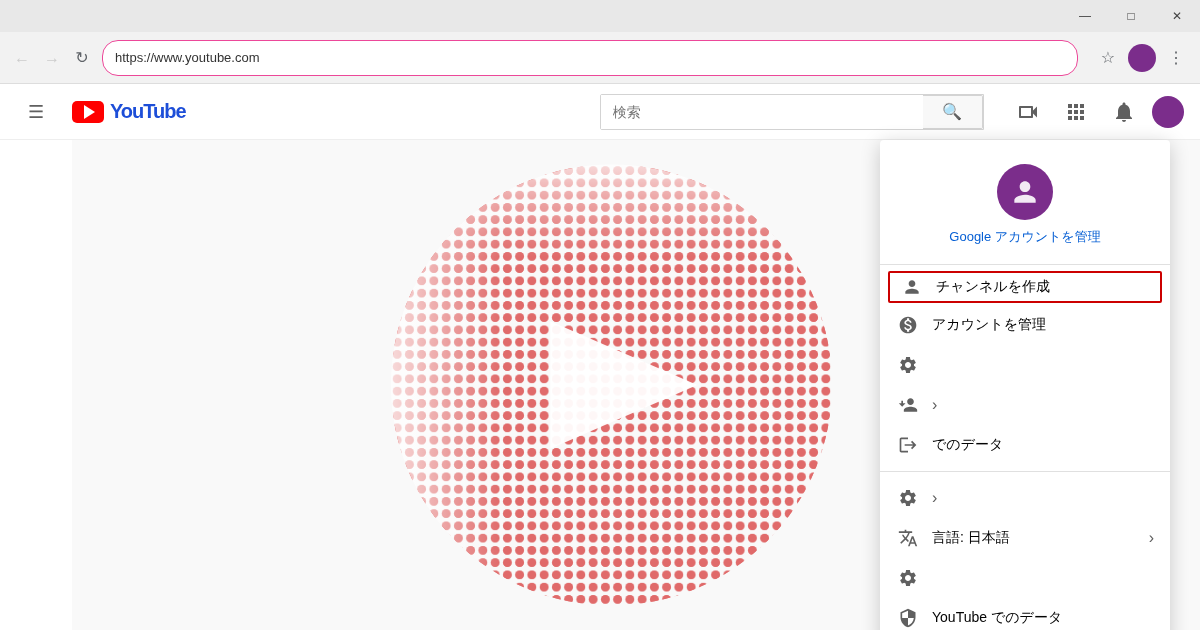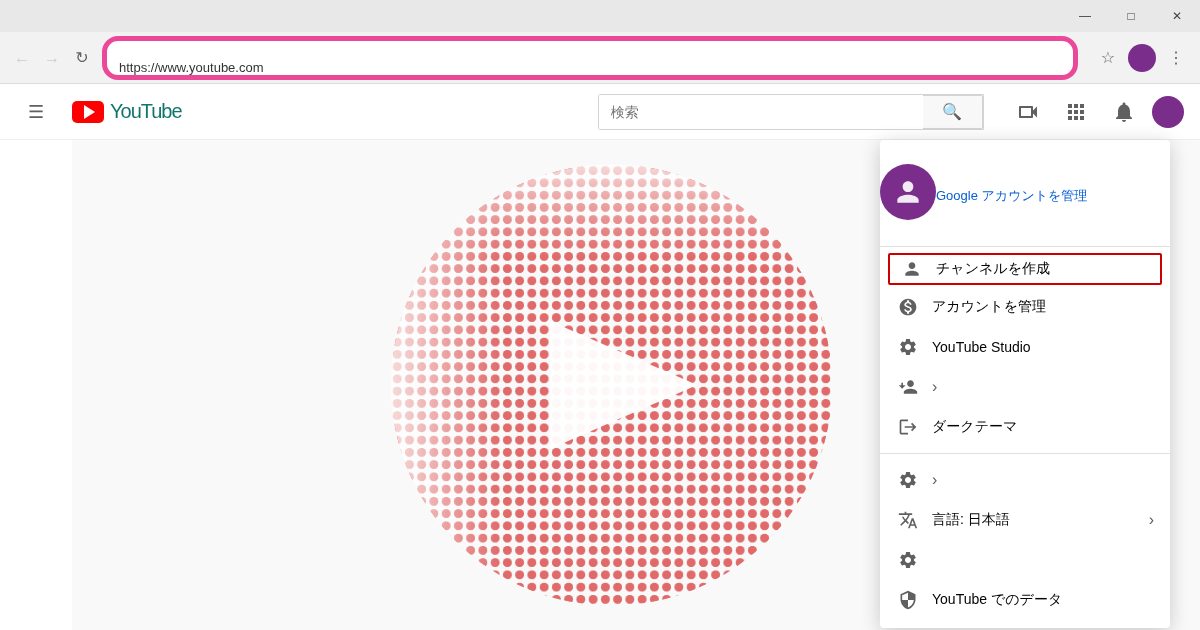--- a/index.html
+++ b/index.html
@@ -52,26 +52,26 @@
       background: transparent;
       cursor: pointer;
       display: flex; align-items: center; justify-content: center;
       color: #5f6368;
       font-size: 16px;
     }
     .nav-btn.disabled { color: #ccc; cursor: default; }
 
     .address-bar {
       flex: 1;
-      height: 44px;
+      height: 36px;
       background: #fff;
-      border: 5px solid #ec4899;
+      border: 1px solid #ec4899;
       border-radius: 16px;
       display: flex;
-      align-items: flex-end;
+      align-items: center;
       padding: 0 12px;
       gap: 8px;
     }
     .address-input {
       border: none;
       outline: none;
       background: transparent;
       flex: 1;
       font-size: 13px;
       color: #333;
@@ -147,22 +147,22 @@
     }
     .yt-logo-icon::after {
       content: '';
       border-left: 11px solid white;
       border-top: 7px solid transparent;
       border-bottom: 7px solid transparent;
       margin-left: 2px;
     }
     .yt-logo-text {
       font-size: 20px;
-      font-weight: 400;
-      color: #0f766e;
+      font-weight: 700;
+      color: #1d4ed8;
       letter-spacing: -1px;
       margin-left: 4px;
     }
     .yt-search-bar {
       flex: 1;
       max-width: 520px;
       height: 36px;
       border: 1px solid #d3d3d3;
       border-radius: 2px 0 0 2px;
       display: flex;
@@ -241,21 +241,21 @@
       width: 290px;
       background: #fff;
       border-radius: 4px;
       box-shadow: 0 4px 20px rgba(0,0,0,0.2);
       z-index: 1000;
       padding: 8px 0;
     }
 
     .dropdown-profile-section {
       display: flex;
-      flex-direction: row;
+      flex-direction: column;
       align-items: center;
       padding: 16px 0 12px;
     }
     .dropdown-avatar {
       width: 56px; height: 56px;
       border-radius: 50%;
       background: #7b2d8b;
       margin-bottom: 8px;
       display: flex; align-items: center; justify-content: center;
     }
@@ -515,39 +515,38 @@
       </div>
       <span class="dropdown-item-text">アカウントを管理</span>
     </div>
 
     <div class="dropdown-item">
       <div class="dropdown-item-icon">
         <svg width="20" height="20" viewBox="0 0 24 24" fill="#606060">
           <path d="M19.14,12.94c0.04-0.3,0.06-0.61,0.06-0.94c0-0.32-0.02-0.64-0.07-0.94l2.03-1.58c0.18-0.14,0.23-0.41,0.12-0.61 l-1.92-3.32c-0.12-0.22-0.37-0.29-0.59-0.22l-2.39,0.96c-0.5-0.38-1.03-0.7-1.62-0.94L14.4,2.81c-0.04-0.24-0.24-0.41-0.48-0.41 h-3.84c-0.24,0-0.43,0.17-0.47,0.41L9.25,5.35C8.66,5.59,8.12,5.92,7.63,6.29L5.24,5.33c-0.22-0.08-0.47,0-0.59,0.22L2.74,8.87 C2.62,9.08,2.66,9.34,2.86,9.48l2.03,1.58C4.84,11.36,4.8,11.69,4.8,12s0.02,0.64,0.07,0.94l-2.03,1.58 c-0.18,0.14-0.23,0.41-0.12,0.61l1.92,3.32c0.12,0.22,0.37,0.29,0.59,0.22l2.39-0.96c0.5,0.38,1.03,0.7,1.62,0.94l0.36,2.54 c0.05,0.24,0.24,0.41,0.48,0.41h3.84c0.24,0,0.44-0.17,0.47-0.41l0.36-2.54c0.59-0.24,1.13-0.56,1.62-0.94l2.39,0.96 c0.22,0.08,0.47,0,0.59-0.22l1.92-3.32c0.12-0.22,0.07-0.47-0.12-0.61L19.14,12.94z M12,15.6c-1.98,0-3.6-1.62-3.6-3.6 s1.62-3.6,3.6-3.6s3.6,1.62,3.6,3.6S13.98,15.6,12,15.6z"></path>
         </svg>
       </div>
-      <span class="dropdown-item-text">YouTube Studio</span>
     </div>
 
     <div class="dropdown-item">
       <div class="dropdown-item-icon">
         <svg width="20" height="20" viewBox="0 0 24 24" fill="#606060">
           <path d="M15 12c2.21 0 4-1.79 4-4s-1.79-4-4-4-4 1.79-4 4 1.79 4 4 4zm-9-2V7H4v3H1l4 4 4-4H6zm9 4c-2.67 0-8 1.34-8 4v2h16v-2c0-2.66-5.33-4-8-4z"></path>
         </svg>
       </div>
       <span class="dropdown-item-arrow">›</span>
     </div>
 
     <div class="dropdown-item">
       <div class="dropdown-item-icon">
         <svg width="20" height="20" viewBox="0 0 24 24" fill="#606060">
           <path d="M17 7l-1.41 1.41L18.17 11H8v2h10.17l-2.58 2.58L17 17l5-5zM4 5h8V3H4c-1.1 0-2 .9-2 2v14c0 1.1.9 2 2 2h8v-2H4V5z"></path>
         </svg>
       </div>
-      <span class="dropdown-item-text">ダークテーマ</span>
+      <span class="dropdown-item-text">でのデータ</span>
     </div>
 
     <div class="dropdown-divider"></div>
 
     <div class="dropdown-item">
       <div class="dropdown-item-icon">
         <svg width="20" height="20" viewBox="0 0 24 24" fill="#606060">
           <path d="M19.14,12.94c0.04-0.3,0.06-0.61,0.06-0.94c0-0.32-0.02-0.64-0.07-0.94l2.03-1.58c0.18-0.14,0.23-0.41,0.12-0.61 l-1.92-3.32c-0.12-0.22-0.37-0.29-0.59-0.22l-2.39,0.96c-0.5-0.38-1.03-0.7-1.62-0.94L14.4,2.81c-0.04-0.24-0.24-0.41-0.48-0.41 h-3.84c-0.24,0-0.43,0.17-0.47,0.41L9.25,5.35C8.66,5.59,8.12,5.92,7.63,6.29L5.24,5.33c-0.22-0.08-0.47,0-0.59,0.22L2.74,8.87 C2.62,9.08,2.66,9.34,2.86,9.48l2.03,1.58C4.84,11.36,4.8,11.69,4.8,12s0.02,0.64,0.07,0.94l-2.03,1.58 c-0.18,0.14-0.23,0.41-0.12,0.61l1.92,3.32c0.12,0.22,0.37,0.29,0.59,0.22l2.39-0.96c0.5,0.38,1.03,0.7,1.62,0.94l0.36,2.54 c0.05,0.24,0.24,0.41,0.48,0.41h3.84c0.24,0,0.44-0.17,0.47-0.41l0.36-2.54c0.59-0.24,1.13-0.56,1.62-0.94l2.39,0.96 c0.22,0.08,0.47,0,0.59-0.22l1.92-3.32c0.12-0.22,0.07-0.47-0.12-0.61L19.14,12.94z M12,15.6c-1.98,0-3.6-1.62-3.6-3.6 s1.62-3.6,3.6-3.6s3.6,1.62,3.6,3.6S13.98,15.6,12,15.6z"></path>
         </svg>
       </div>

